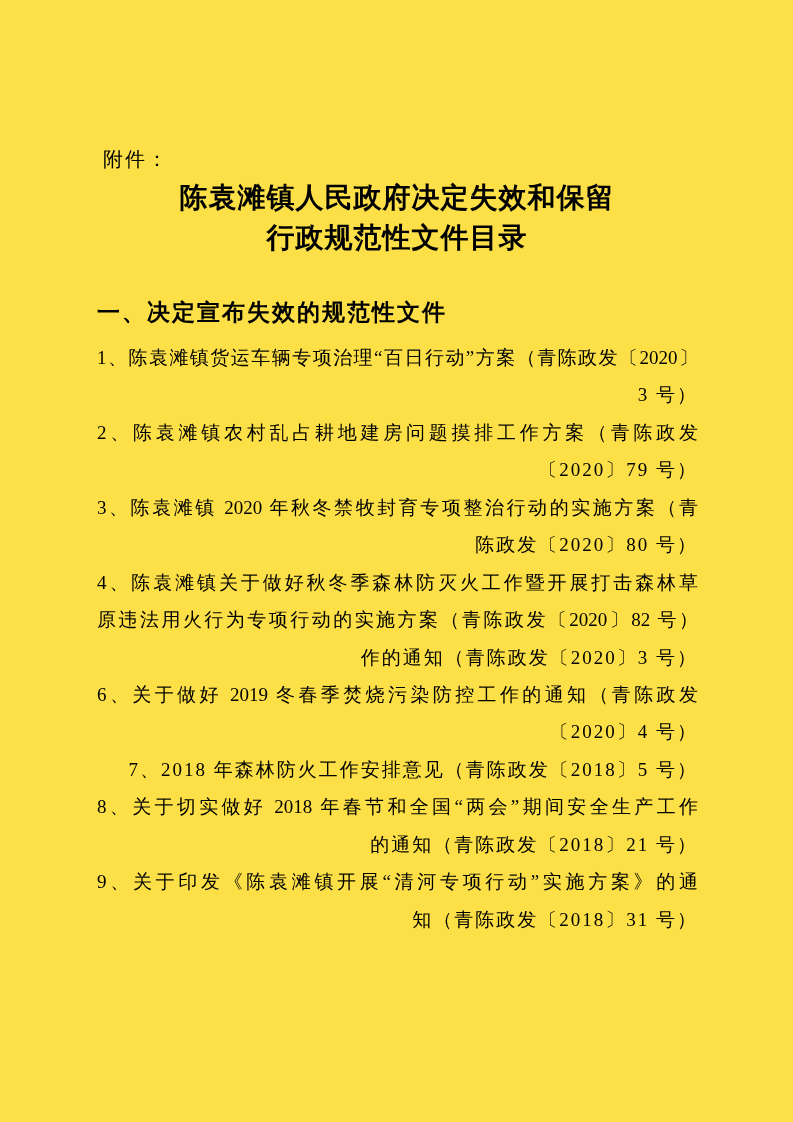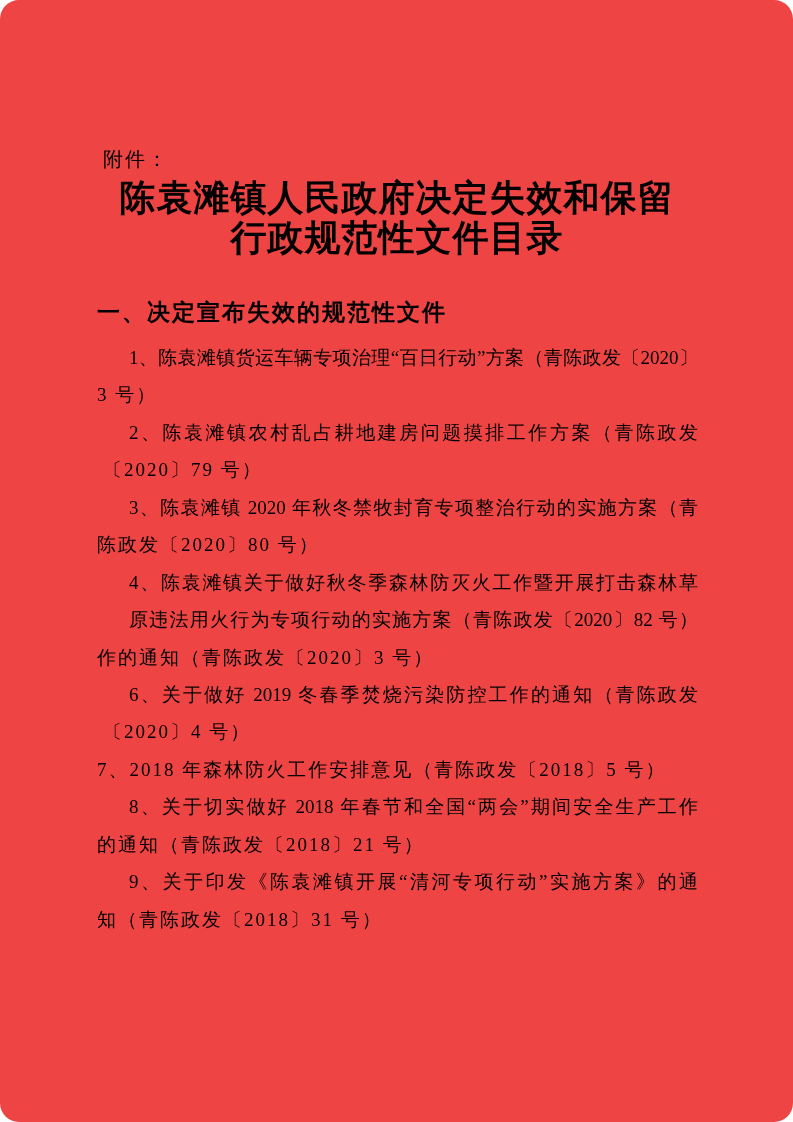--- a/index.html
+++ b/index.html
@@ -11,39 +11,38 @@
     width: 793px;
     height: 1122px;
     position: relative;
     overflow: hidden;
     font-family: "Liberation Serif", "DejaVu Serif", serif;
     color: #000000;
   }
   .doc-page {
     position: absolute;
     inset: 0;
-    background: #ef4444;
-    border-radius: 19px;
+    background: #fde047;
   }
   .attachment-label {
     position: absolute;
     left: 103px;
     top: 147px;
     font-size: 20px;
     line-height: 24px;
     letter-spacing: 2px;
   }
   .doc-title {
     position: absolute;
     left: 97px;
     top: 178px;
     width: 600px;
     text-align: center;
     font-weight: bold;
-    font-size: 36px;
+    font-size: 28px;
     line-height: 40px;
     letter-spacing: 1px;
   }
   .section-heading {
     position: absolute;
     left: 97px;
     top: 299px;
     width: 601px;
     font-family: "Liberation Sans", "DejaVu Sans", sans-serif;
     font-weight: bold;
@@ -56,27 +55,27 @@
     left: 97px;
     top: 339px;
     width: 601px;
   }
   .doc-line {
     height: 37.45px;
     line-height: 37.45px;
     font-size: 19px;
     white-space: nowrap;
     letter-spacing: 2px;
+    text-align: right;
   }
   .doc-line.justify {
     white-space: normal;
     letter-spacing: normal;
     text-align: justify;
     text-align-last: justify;
-    margin-left: 32px;
     -moz-text-align-last: justify;
   }
   .doc-line.indent {
     padding-left: 6px;
   }
 </style>
 </head>
 <body>
 
 <div class="doc-page">

